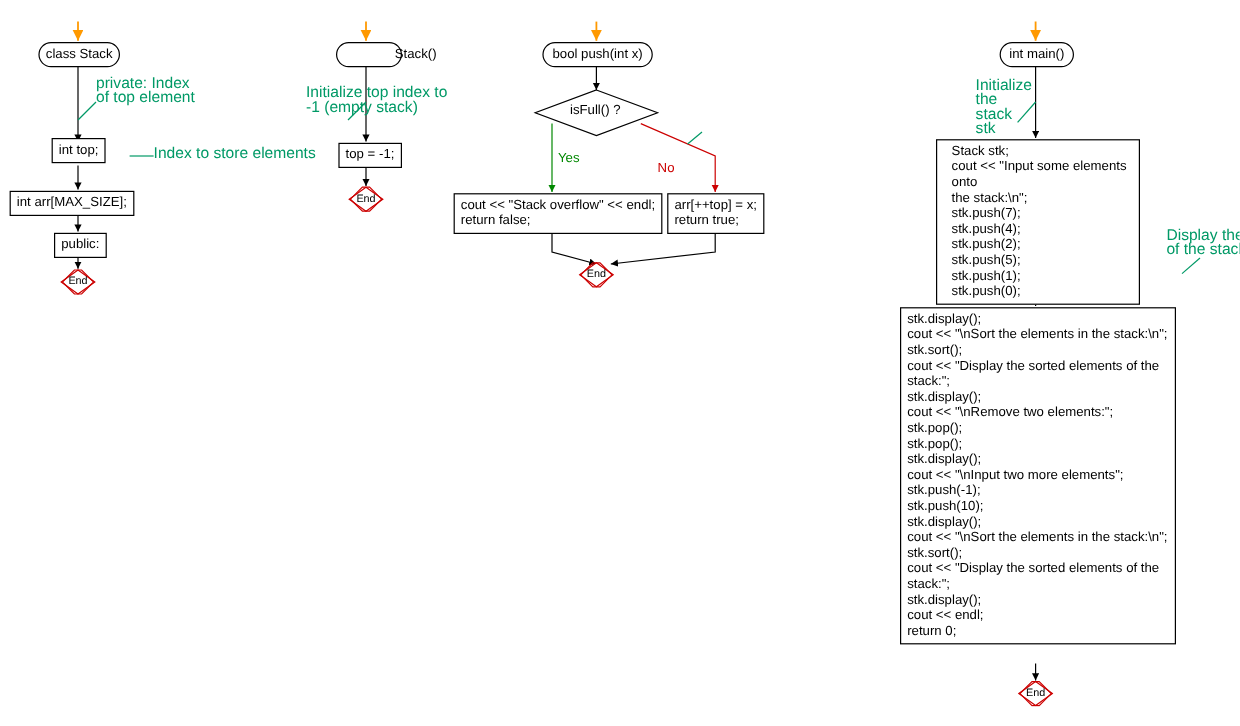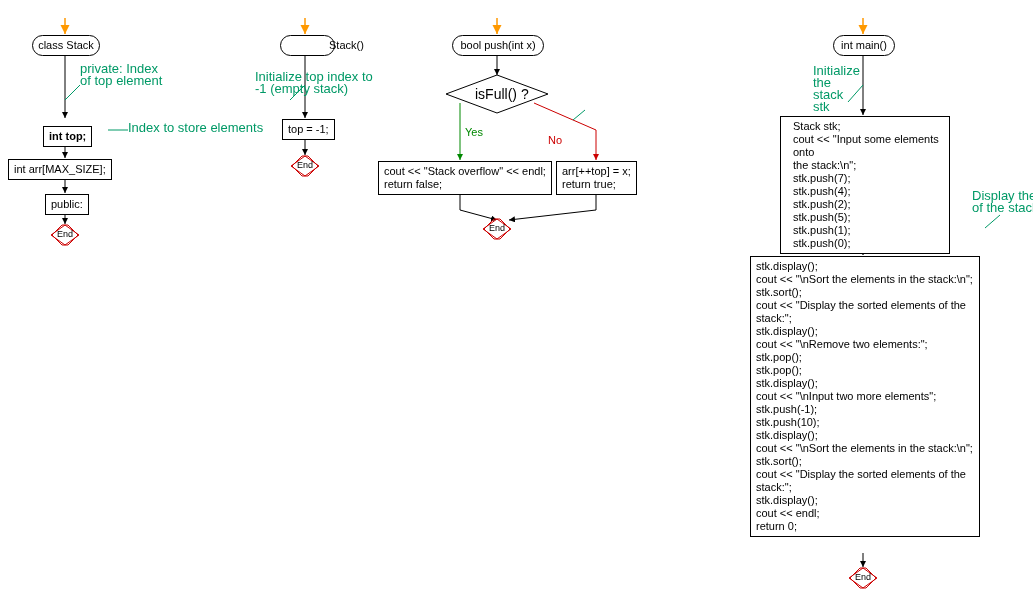--- a/index.html
+++ b/index.html
@@ -124,21 +124,21 @@
     <line x1="863" y1="238" x2="863" y2="255" stroke="#000" marker-end="url(#arrB)"></line>
 
     <polyline points="985,228 1000,215" fill="none" stroke="#009966"></polyline>
 
     <line x1="863" y1="553" x2="863" y2="567" stroke="#000" marker-end="url(#arrB)"></line>
   </svg>
 
   <div class="box box-round" style="left:32px; top:35px; width:68px; text-align:center;"><span>class Stack</span></div>
   <div class="annotation" style="left:80px; top:63px; white-space:pre;">private: Index
 of top element</div>
-  <div class="box" style="left:43px; top:126px;font-weight:bold;"><span>int top;</span></div>
+  <div class="box" style="left:43px; top:115px;"><span>int top;</span></div>
   <div class="annotation" style="left:128px; top:122px;">Index to store elements</div>
   <div class="box" style="left:8px; top:159px;"><span>int arr[MAX_SIZE];</span></div>
   <div class="box" style="left:45px; top:194px;"><span>public:</span></div>
   <div class="end-node" style="left:50px; top:224px;">
     <svg width="30" height="22">
         <polygon points="15,1 29,11 15,21 1,11" fill="#fff" stroke="#cc0000"></polygon>
         <polygon points="12,1 18,1 28,11 18,21 12,21 2,11" fill="none" stroke="#cc0000"></polygon>
       </svg>
     <span style="position:absolute;left:7px;top:5px;font-size:9px;color:#000;">End</span>
   </div>
@@ -149,21 +149,21 @@
   <div class="box" style="left:282px; top:119px;"><span>top = -1;</span></div>
   <div class="end-node" style="left:290px; top:155px;">
     <svg width="30" height="22">
         <polygon points="15,1 29,11 15,21 1,11" fill="#fff" stroke="#cc0000"></polygon>
         <polygon points="12,1 18,1 28,11 18,21 12,21 2,11" fill="none" stroke="#cc0000"></polygon>
       </svg>
     <span style="position:absolute;left:7px;top:5px;font-size:9px;">End</span>
   </div>
 
   <div class="box box-round" style="left:452px; top:35px; width:92px; text-align:center;"><span>bool push(int x)</span></div>
-  <div style="position:absolute; left:475px; top:86px; font-size:14px;">isFull() ?</div>
+  <div style="position:absolute; left:475px; top:86px; font-size:11px;">isFull() ?</div>
   <div class="edge-label edge-yes" style="left:465px; top:126px;">Yes</div>
   <div class="edge-label edge-no" style="left:548px; top:134px;text-align:right;">No</div>
   <div class="box" style="left:378px; top:161px; white-space:pre;">cout &lt;&lt; "Stack overflow" &lt;&lt; endl;
 return false;</div>
   <div class="box" style="left:556px; top:161px; white-space:pre;">arr[++top] = x;
 return true;</div>
   <div class="end-node" style="left:482px; top:218px;">
     <svg width="30" height="22">
         <polygon points="15,1 29,11 15,21 1,11" fill="#fff" stroke="#cc0000"></polygon>
         <polygon points="12,1 18,1 28,11 18,21 12,21 2,11" fill="none" stroke="#cc0000"></polygon>

